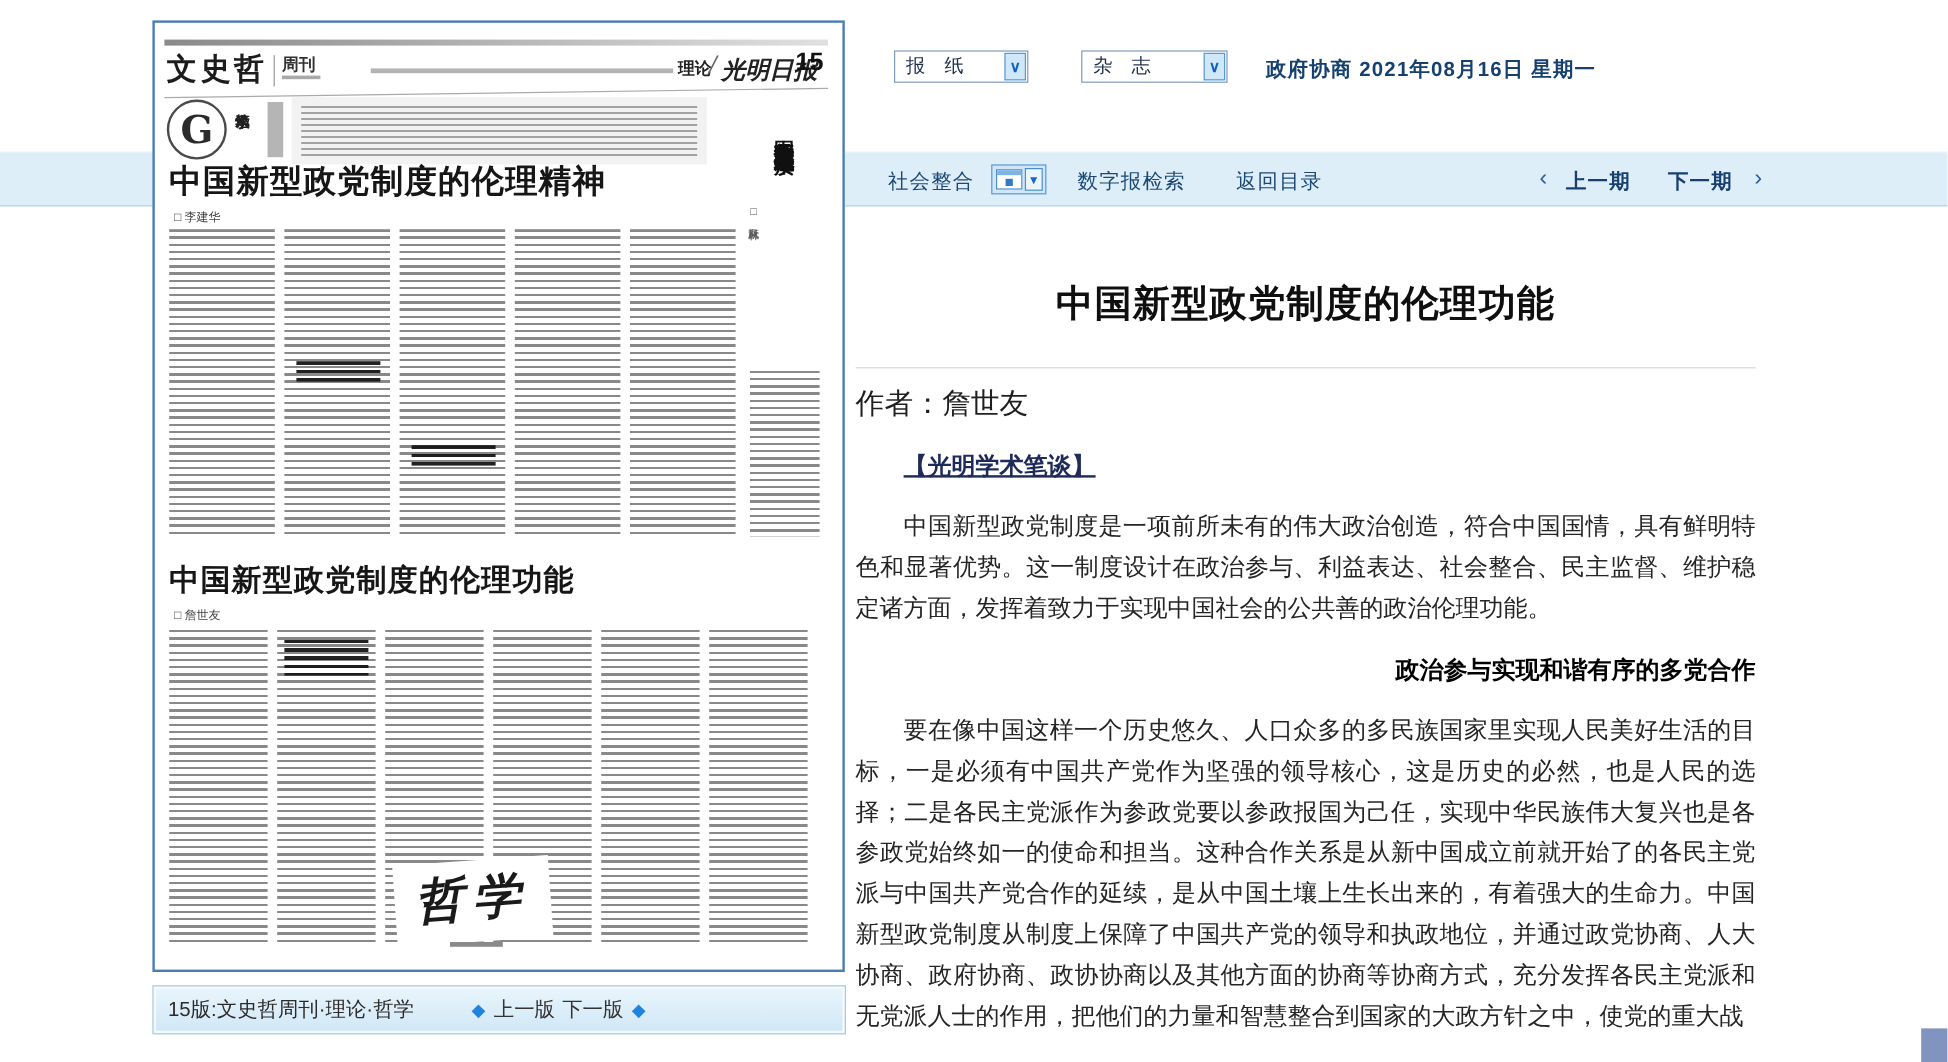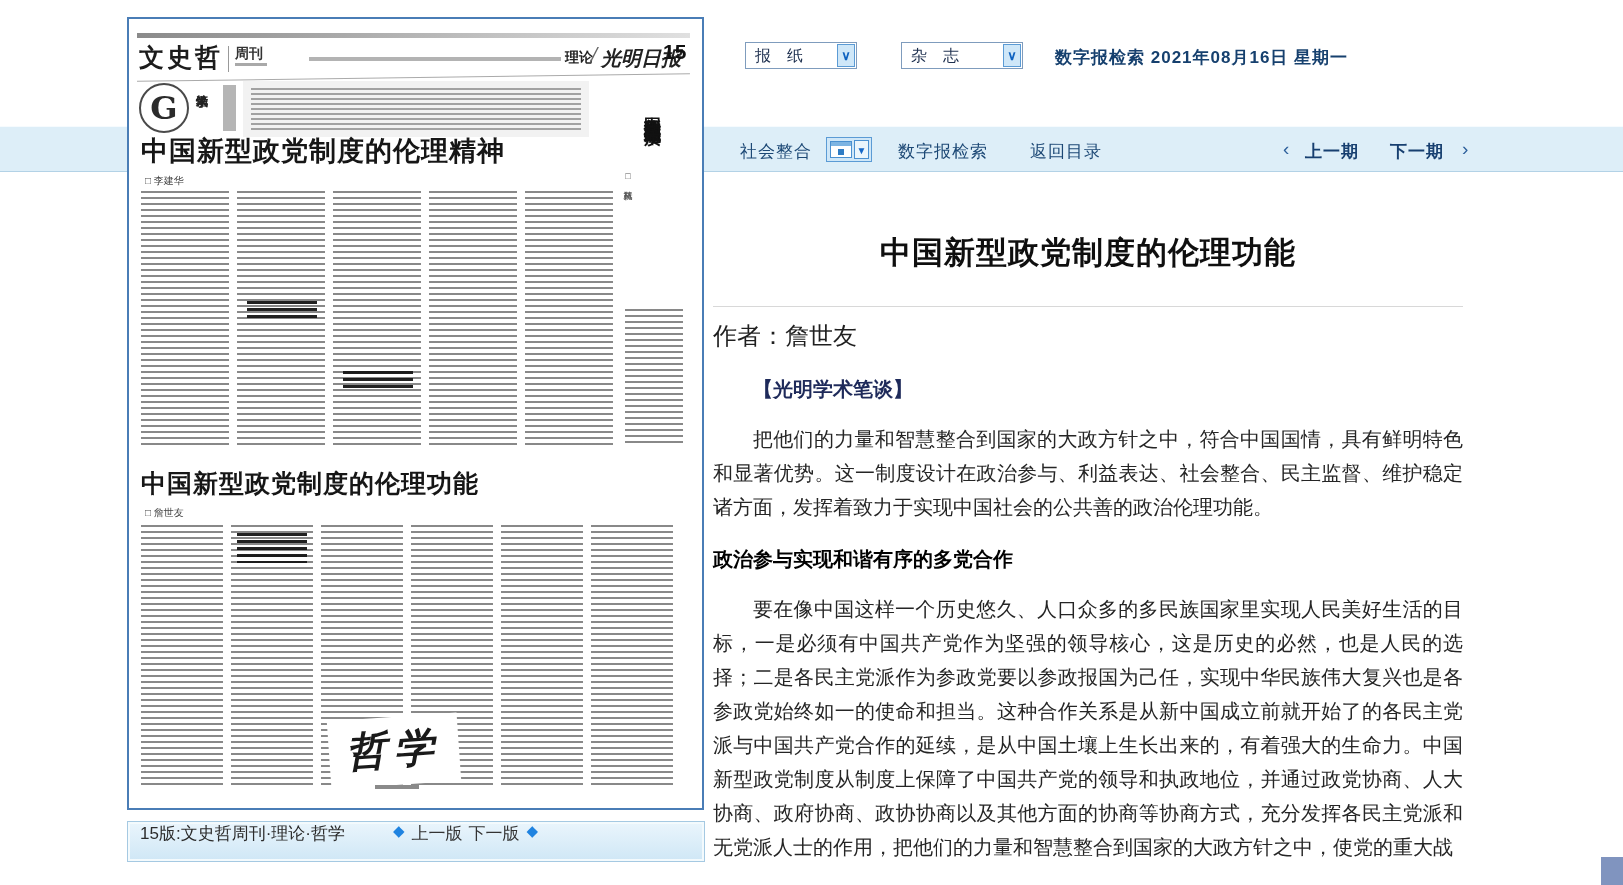--- a/index.html
+++ b/index.html
@@ -81,60 +81,60 @@
   .np-h2 { left:12px; top:448px; font-size:25px; font-weight:bold; color:#161616;
     letter-spacing:1px; }
   .np-callig { left:200px; top:698px; width:130px; height:68px; background:#fff;
     text-align:center; line-height:64px; font-size:40px; font-weight:bold; font-style:italic;
     color:#1a1a1a; letter-spacing:8px; transform:rotate(-4deg); }
   .np-callig-cap { left:246px; top:766px; width:44px; height:4px; background:#8a8a8a; }
 
   
   .bottom-bar { position:absolute; left:127px; top:821px; width:578px; height:41px;
     border:1px solid #a5c9e2; background:linear-gradient(to bottom,#eaf5fc,#cfe7f6);
-    box-shadow:inset 0 0 0 2px #f3fafd; z-index:2; display:flex; align-items:flex-start; }
+    box-shadow:inset 0 0 0 2px #f3fafd; z-index:2; display:flex; align-items:center; }
   .bottom-bar .label { margin-left:12px; font-size:17px; color:#2b2b2b; }
   .bottom-bar .diamond { color:#1f83e0; font-size:15px; margin:0 4px; }
   .bottom-bar .pglink { font-size:17px; color:#333; cursor:pointer; margin:0 3px; }
   .bottom-bar .gap { width:44px; }
 
   
   .article-title { position:absolute; left:713px; top:232px; width:750px; text-align:center;
     font-size:31px; font-weight:bold; color:#0f0f0f; letter-spacing:1px; }
   .article-hr { position:absolute; left:713px; top:306px; width:750px; height:1px;
     background:#d8d8d8; }
   .article-author { position:absolute; left:713px; top:320px; font-size:24px; color:#1f1f1f; }
   .article-source { position:absolute; left:713px; top:321px; width:750px; text-align:right;
     font-size:17px; color:#2d6cb5; }
   .article-body { position:absolute; left:713px; top:372px; width:750px; font-size:20px;
     line-height:34px; color:#252525; text-align:justify; }
-  .article-body .tag { text-indent:2em; font-weight:bold; color:#1e2a5a; margin-bottom:16px; }
+  .article-body .tag { text-indent:2em; font-weight:bold; color:#1e2a5a; margin-bottom:16px;text-decoration:underline; }
   .article-body .para { text-indent:2em; margin-bottom:16px; }
-  .article-body .subhead { text-align:left; font-weight:bold; color:#000; margin:18px 0 16px 0; }
+  .article-body .subhead { text-align:right; font-weight:bold; color:#000; margin:18px 0 16px 0; }
 
   .scroll-corner { position:absolute; left:1601px; top:857px; width:22px; height:28px;
     background:#8094bf; }
 </style>
 </head>
 <body>
 
 <div class="page">
 
   <div class="top-gradient"></div>
   <div class="nav-band"></div>
 
   <div class="select" style="left:745px; top:42px; width:112px;">
     <span>报　纸</span>
     <span class="arrow">∨</span>
   </div>
   <div class="select" style="left:901px; top:42px; width:122px;">
     <span>杂　志</span>
     <span class="arrow">∨</span>
   </div>
-  <div class="issue-info">数字报检索 2021年08月16日 星期一</div>
+  <div class="issue-info">政府协商 2021年08月16日 星期一</div>
 
   <span class="nav-link" style="left:740px;">社会整合</span>
   <span class="cal-widget">
     <span class="cal-icon"></span>
     <span class="cal-drop">▼</span>
   </span>
   <span class="nav-link" style="left:898px;">数字报检索</span>
   <span class="nav-link" style="left:1030px;">返回目录</span>
   <span class="nav-arrow" style="left:1283px;">‹</span>
   <span class="nav-link" style="left:1305px; font-weight:bold; color:#173f70;">上一期</span>
@@ -200,19 +200,19 @@
     <span class="pglink">上一版</span>
     <span class="pglink">下一版</span>
     <span class="diamond">◆</span>
   </div>
 
   <div class="article-title">中国新型政党制度的伦理功能</div>
   <div class="article-hr"></div>
   <div class="article-author">作者：詹世友</div>
   <div class="article-body">
     <div class="tag">【光明学术笔谈】</div>
-    <div class="para">把他们的力量和智慧整合到国家的大政方针之中，符合中国国情，具有鲜明特色和显著优势。这一制度设计在政治参与、利益表达、社会整合、民主监督、维护稳定诸方面，发挥着致力于实现中国社会的公共善的政治伦理功能。</div>
+    <div class="para">中国新型政党制度是一项前所未有的伟大政治创造，符合中国国情，具有鲜明特色和显著优势。这一制度设计在政治参与、利益表达、社会整合、民主监督、维护稳定诸方面，发挥着致力于实现中国社会的公共善的政治伦理功能。</div>
     <div class="subhead">政治参与实现和谐有序的多党合作</div>
     <div class="para">要在像中国这样一个历史悠久、人口众多的多民族国家里实现人民美好生活的目标，一是必须有中国共产党作为坚强的领导核心，这是历史的必然，也是人民的选择；二是各民主党派作为参政党要以参政报国为己任，实现中华民族伟大复兴也是各参政党始终如一的使命和担当。这种合作关系是从新中国成立前就开始了的各民主党派与中国共产党合作的延续，是从中国土壤上生长出来的，有着强大的生命力。中国新型政党制度从制度上保障了中国共产党的领导和执政地位，并通过政党协商、人大协商、政府协商、政协协商以及其他方面的协商等协商方式，充分发挥各民主党派和无党派人士的作用，把他们的力量和智慧整合到国家的大政方针之中，使党的重大战</div>
   </div>
 
   <div class="scroll-corner"></div>
 </div>
 
 </body></html>

